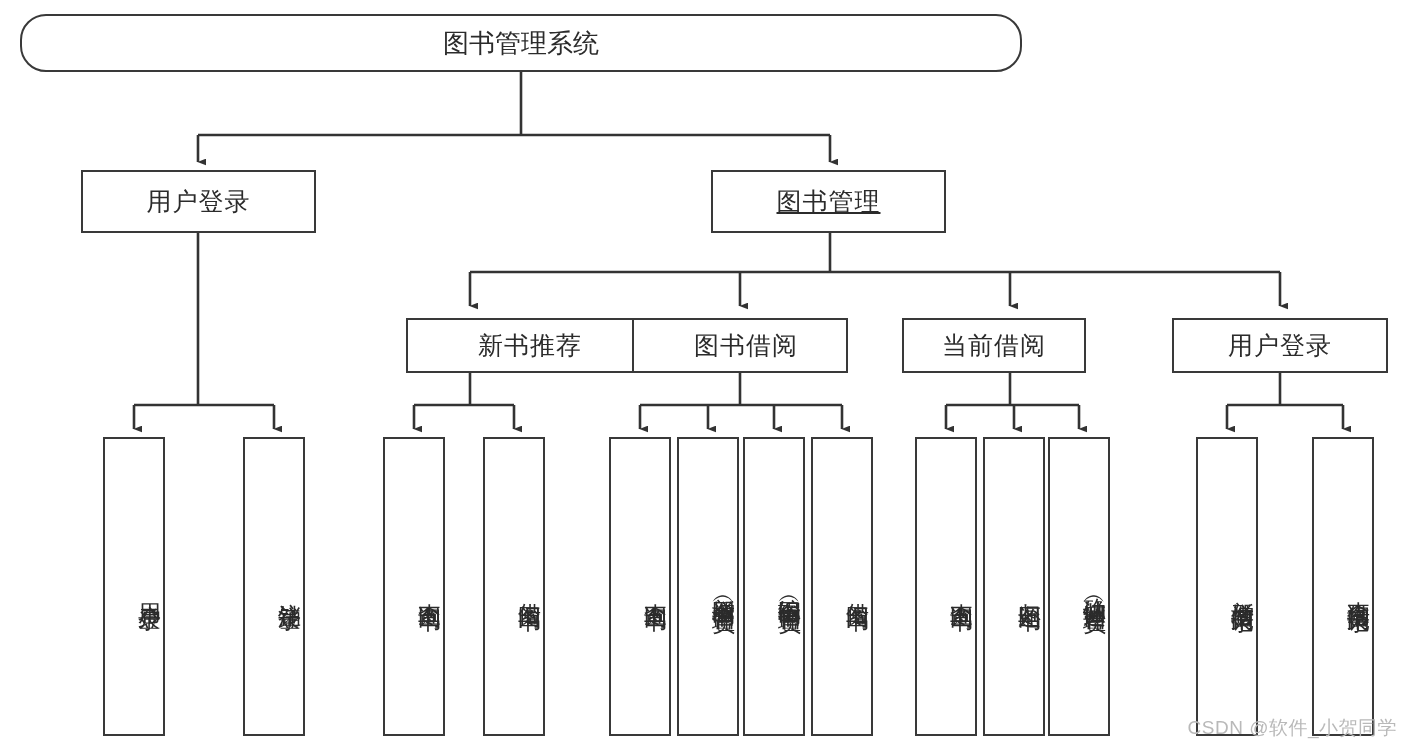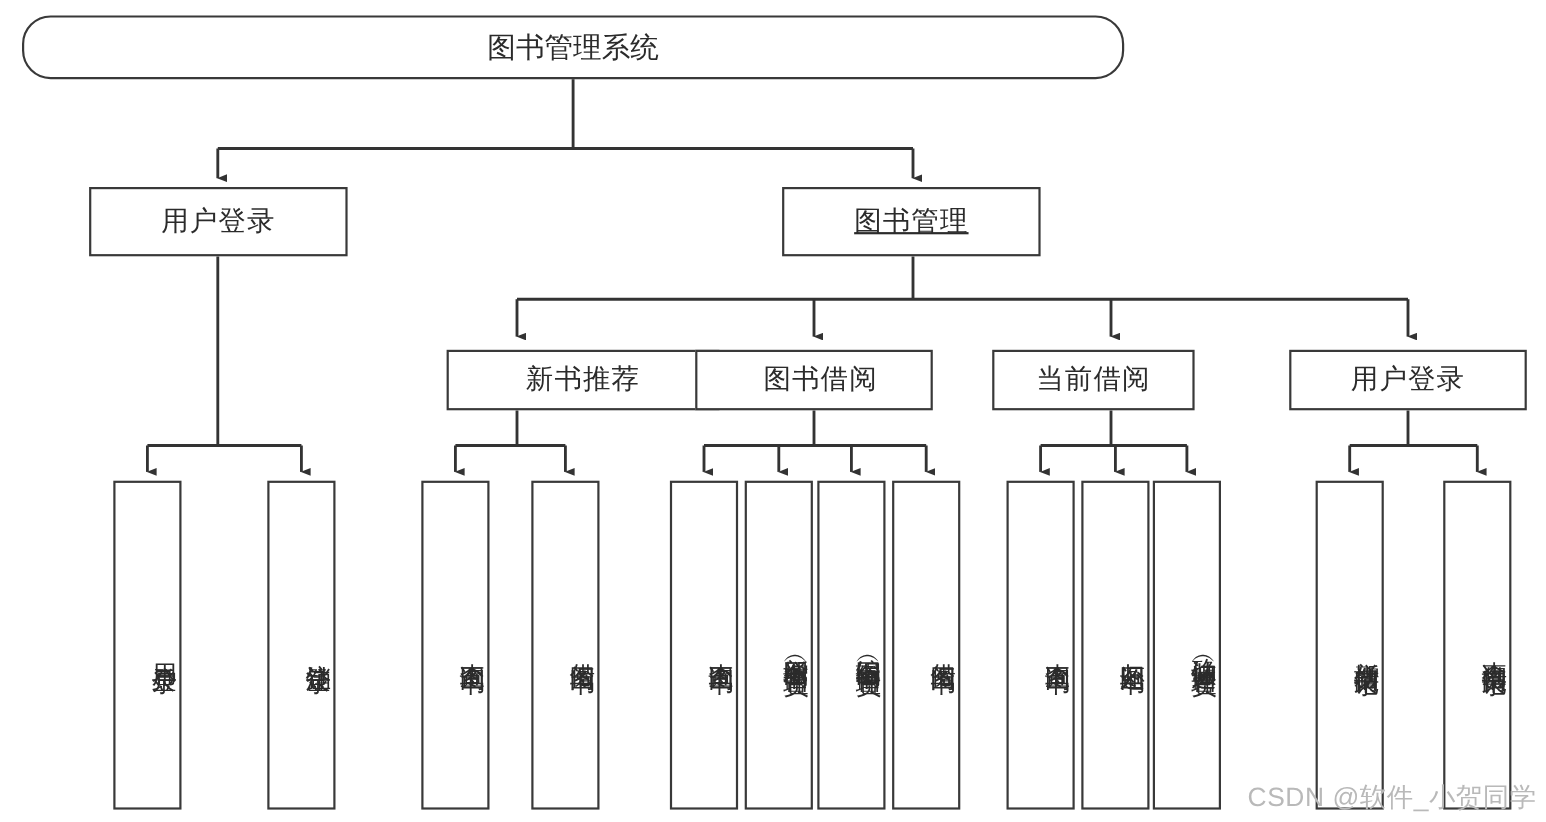--- a/index.html
+++ b/index.html
@@ -53,21 +53,21 @@
     writing-mode:vertical-rl;
     text-orientation:upright;
     white-space:normal;
     display:block;
     max-height:100%;
   }
   .watermark{
     position:absolute;
     right:8px;
     bottom:6px;
-    font-size:24px;
+    font-size:19px;
     color:#b9b9b9;
     letter-spacing:0.5px;
     user-select:none;
     white-space:nowrap;
   }
 </style>
 </head>
 <body>
 
 <div id="diagram-root">

